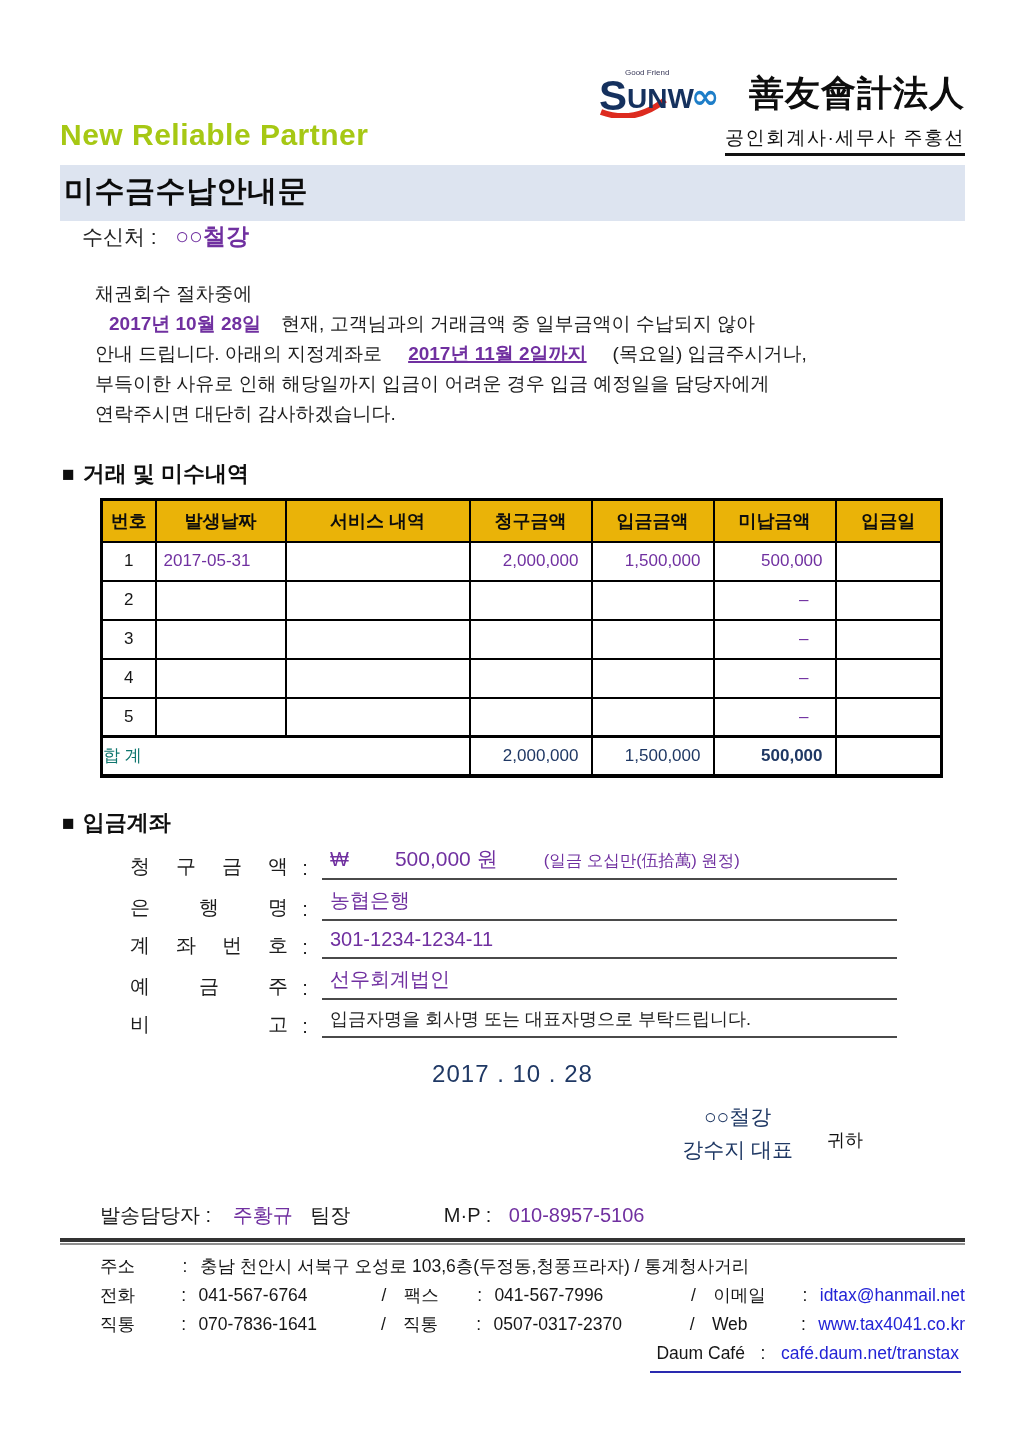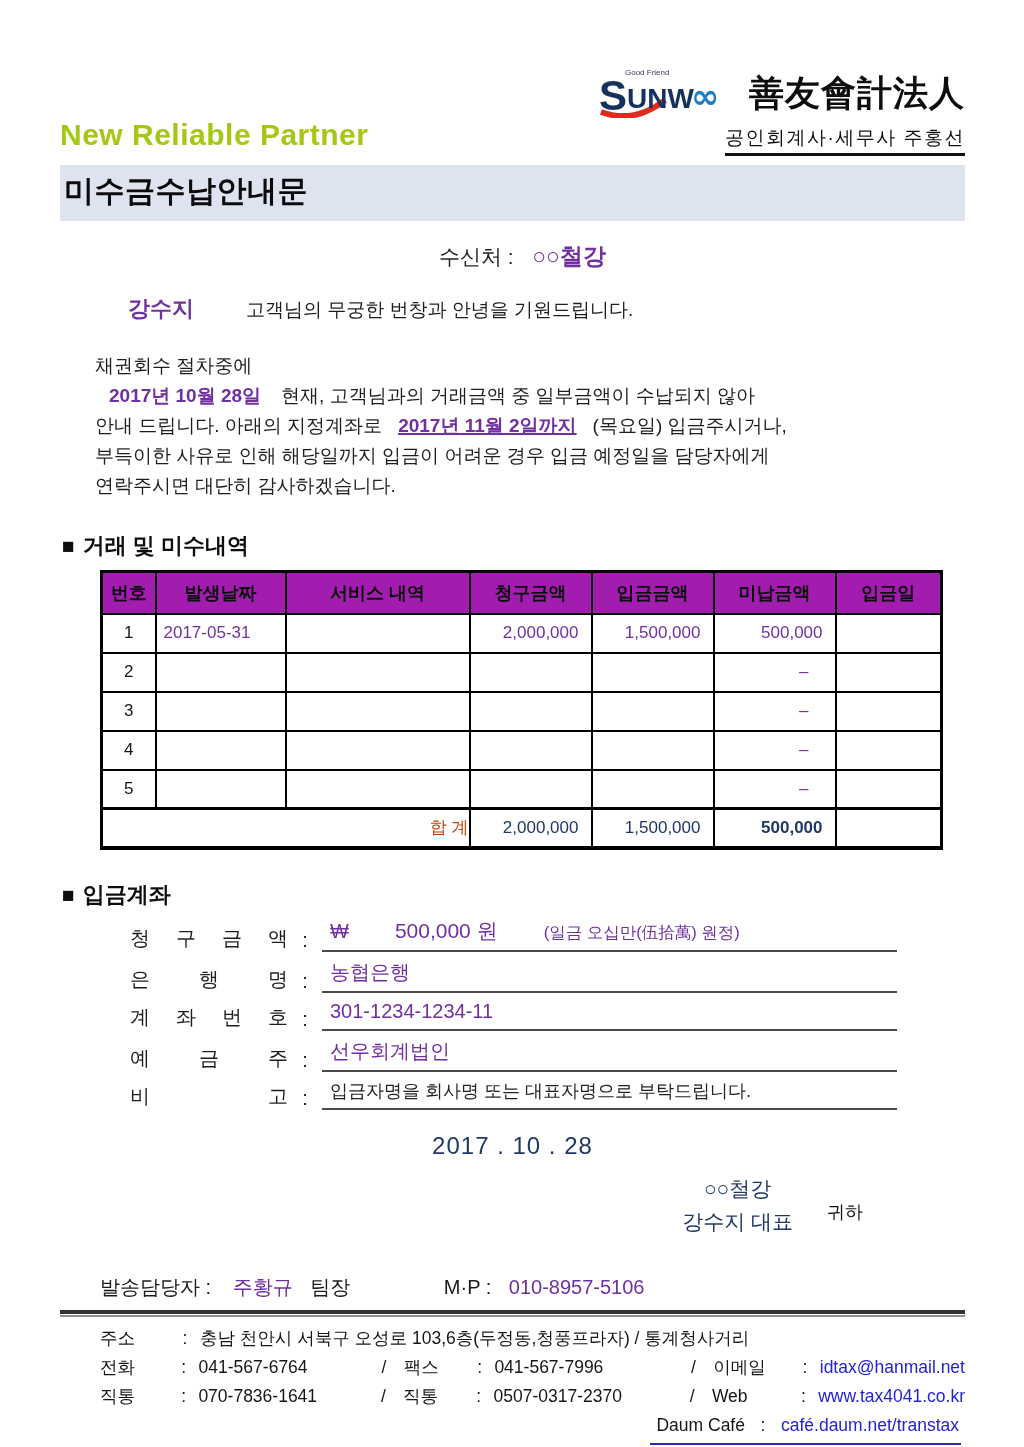--- a/index.html
+++ b/index.html
@@ -14,49 +14,49 @@
   .hdr { display:flex; justify-content:space-between; align-items:flex-end; }
   .slogan { font-size:30px; font-weight:800; letter-spacing:.5px; color:#a6c814; padding-bottom:4px; }
   .logo-block { text-align:right; }
   .logo-row { display:flex; align-items:center; justify-content:flex-end; }
   .cjk-title { font-size:35px; font-weight:900; letter-spacing:1px; color:#0d0d0d; line-height:1.05; }
   .logo-sub { display:inline-block; margin-top:3px; font-size:19px; letter-spacing:1.5px; color:#111;
               border-bottom:3px solid #111; padding-bottom:2px; }
   
   .title-bar { margin-top:9px; background:#dde4f0; padding:6px 4px 9px; font-size:30px; font-weight:800; letter-spacing:.5px; color:#0b0b0b; }
   
-  .recipient-row { display:flex; justify-content:center; align-items:baseline; margin-top:20px; padding:0 2px 0 22px; }
+  .recipient-row { display:flex; justify-content:flex-start; align-items:baseline; padding:0 2px 0 22px; }
   .rc-label { font-size:21px; color:#222; }
   .rc-name  { font-size:23px; font-weight:800; color:#7030a0; margin-left:14px; }
   .acct-label { font-size:18px; font-weight:800; color:#17375e; }
   .acct-name  { font-size:18px; font-weight:800; color:#7030a0; margin-left:10px; }
   
   .greeting { margin-top:22px; padding-left:68px; display:flex; align-items:baseline; }
   .greet-name { font-size:22px; font-weight:800; color:#7030a0; }
   .greet-text { font-size:19px; color:#1e1e1e; margin-left:52px; }
   
   .body-text { margin-top:27px; padding-left:35px; font-size:19px; line-height:30px; color:#1e1e1e; width:850px; }
   .b-indent { padding-left:14px; }
   .b-date { color:#7030a0; font-weight:800; }
-  .b-date2 { color:#7030a0; font-weight:800; text-decoration:underline; text-decoration-thickness:2px; margin:0 16px;text-align:right; }
+  .b-date2 { color:#7030a0; font-weight:800; text-decoration:underline; text-decoration-thickness:2px; margin:0 26px;text-align:right; }
   .gap-r { margin-right:20px; }
   
   .section-title { margin-top:30px; font-size:22px; font-weight:800; color:#0e0e0e; padding-left:2px; }
   .sq { font-size:21px; margin-right:8px; }
   
   table.ledger { border-collapse:collapse; margin:9px 0 0 40px; table-layout:fixed; border:3px solid #000; border-bottom-width:4px; }
   .ledger th, .ledger td { border:2px solid #000; overflow:hidden; white-space:nowrap; }
-  .ledger thead th { background:#a21caf; height:42px; font-size:18px; font-weight:700; color:#0d0d0d; text-align:center; }
+  .ledger thead th { background:#eab308; height:42px; font-size:18px; font-weight:700; color:#0d0d0d; text-align:center; }
   .ledger tbody td { height:39px; font-size:17px; }
   .c-no { text-align:center; color:#161616; }
   .c-date { text-align:left; padding-left:7px; color:#7030a0; }
   .c-amt { text-align:right; padding-right:12px; color:#7030a0; }
   .c-dash { text-align:right; padding-right:26px; color:#7030a0; }
   .t-row td { height:42px; border-top:3px solid #000; }
-  .t-label { text-align:right; font-size:18px; color:#c2410c; }
+  .t-label { text-align:left; font-size:18px; color:#0f766e; }
   .t-amt { text-align:right; padding-right:12px; font-size:17.5px; color:#1f3864; }
   .t-bold { font-weight:800; }
   
   .account { margin-top:4px; padding-left:70px; }
   .acc-row { display:flex; align-items:flex-end; margin-top:7px; }
   .acc-label { display:inline-block; width:158px; font-size:20px; color:#1c1c1c;
                text-align:justify; text-align-last:justify; }
   .acc-colon { width:34px; text-align:center; font-size:20px; color:#1c1c1c; }
   .acc-value { width:575px; border-bottom:2px solid #4a4a4a; padding:0 0 5px 8px; min-height:31px;
                font-size:20px; color:#7030a0; display:flex; align-items:baseline; }
@@ -112,24 +112,20 @@
 
   <div class="title-bar">미수금수납안내문</div>
 
   <div class="recipient-row">
     <div>
       <span class="rc-label">수신처 :</span>
       <span class="rc-name">○○철강</span>
     </div>
   </div>
 
-  <div class="greeting">
-    <span class="greet-name">강수지</span>
-    <span class="greet-text">고객님의 무궁한 번창과 안녕을 기원드립니다.</span>
-  </div>
 
   <div class="body-text">
     <div>채권회수 절차중에</div>
     <div class="b-indent">
       <span class="b-date gap-r">2017년 10월 28일</span><span>현재, 고객님과의 거래금액 중 일부금액이 수납되지 않아</span>
     </div>
     <div>
       <span>안내 드립니다. 아래의 지정계좌로</span><span class="b-date2">2017년 11월 2일까지</span><span>(목요일) 입금주시거나,</span>
     </div>
     <div>부득이한 사유로 인해 해당일까지 입금이 어려운 경우 입금 예정일을 담당자에게</div>

